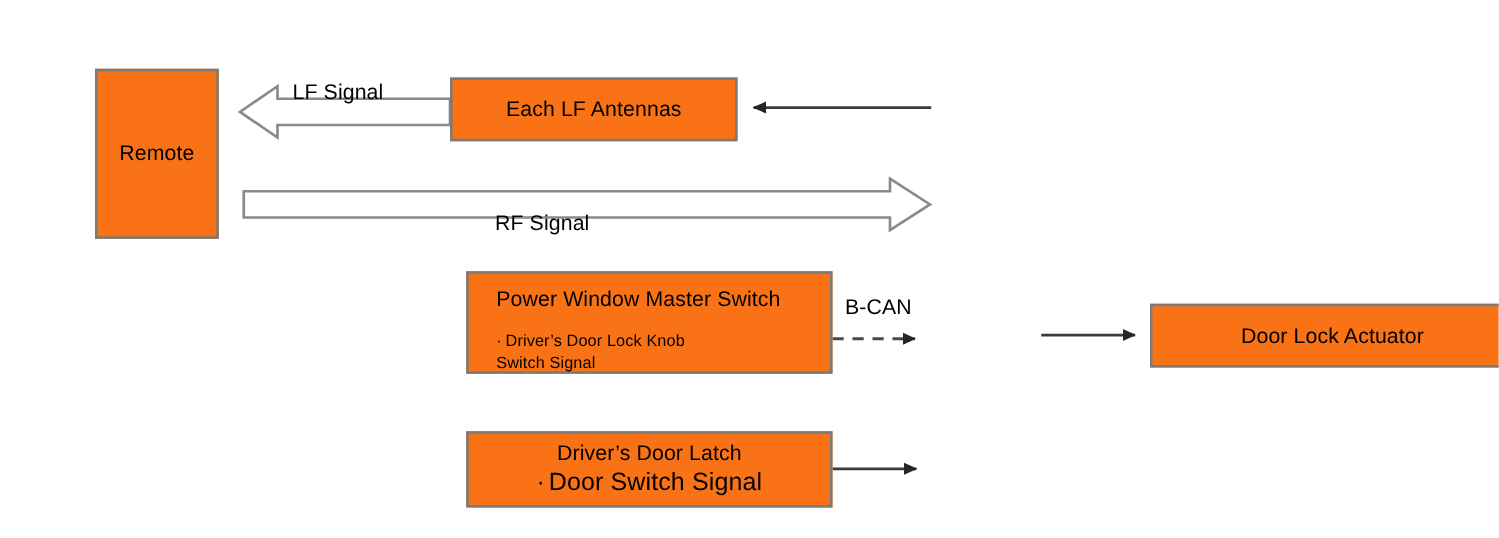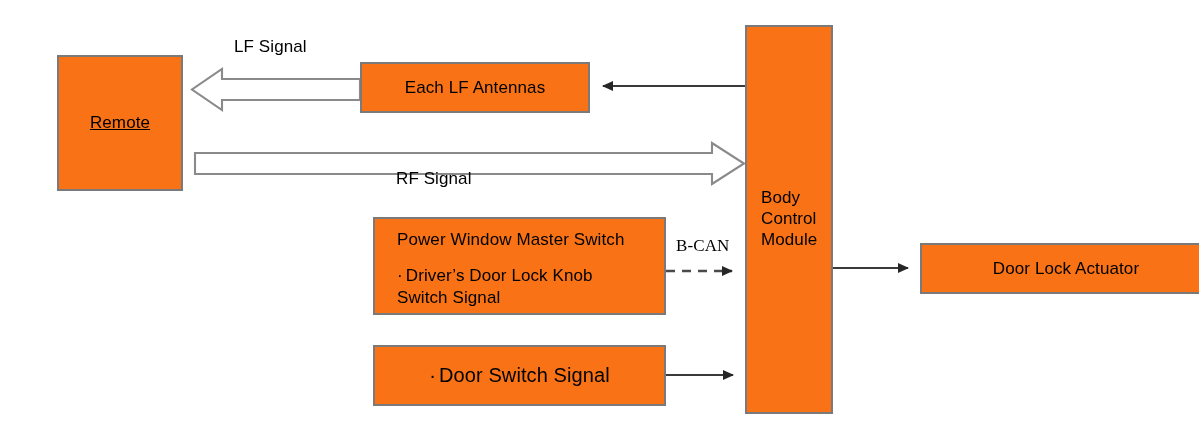--- a/index.html
+++ b/index.html
@@ -26,39 +26,39 @@
     background: #f97316;
     color: #000000;
     display: flex;
     align-items: center;
     justify-content: center;
     text-align: center;
     font-size: 17px;
     line-height: 1.28;
     letter-spacing: 0.1px;
   }
-  .box-remote      { left: 57px;  top: 55px;  width: 126px; height: 136px; text-decoration: underline; }
+  .box-remote      { left: 76px;  top: 55px;  width: 99px; height: 136px; }
   .box-lf-antennas { left: 360px; top: 62px;  width: 230px; height: 51px; }
   .box-bcm         { left: 745px; top: 25px;  width: 88px;  height: 389px;
                      align-items: center; justify-content: flex-start;
                      padding-left: 14px; text-align: left; }
   .box-actuator    { left: 920px; top: 243px; width: 292px; height: 51px; }
-  .box-pwms        { left: 373px; top: 217px; width: 293px; height: 98px;
+  .box-pwms        { left: 373px; top: 217px; width: 293px; height: 82px;
                      align-items: flex-start; justify-content: flex-start;
                      padding: 0; text-align: left; }
   .box-latch       { left: 373px; top: 345px; width: 293px; height: 61px;
                      align-items: center; justify-content: center; padding: 0; }
 
   .pwms-inner {
     width: 100%;
     padding: 10px 0 0 22px;
     box-sizing: border-box;
   }
   .pwms-title { font-size: 17px; margin-bottom: 14px; }
-  .pwms-sub   { font-size: 17px; line-height: 1.3; }
+  .pwms-sub   { font-size: 13px; line-height: 1.3; }
   .pwms-sub .bullet { margin-right: 3px; }
 
   .latch-inner { width: 100%; text-align: center; }
   .latch-l1 { font-size: 17px; }
   .latch-l2 { font-size: 20px; }
   .latch-l2 .bullet { margin-right: 3px; }
 
   .bcm-text { font-size: 17px; line-height: 1.22; white-space: pre-line; }
 
   .svg-layer {
@@ -70,23 +70,23 @@
     pointer-events: none;
   }
 
   .edge-label {
     position: absolute;
     color: #000000;
     font-size: 17px;
     white-space: nowrap;
     letter-spacing: 0.1px;
   }
-  .label-lf   { left: 234px; top: 37px; text-align: right; }
+  .label-lf   { left: 234px; top: 64px; text-align: right; }
   .label-rf   { left: 396px; top: 136px; margin-top: 33px; }
-  .label-bcan { left: 676px; top: 236px; font-family: Liberation Serif, serif; }
+  .label-bcan { left: 676px; top: 236px; }
 </style>
 </head>
 <body>
 
 <div id="canvas">
 
   <svg class="svg-layer" viewBox="0 0 1199 430" width="1199" height="430">
     <defs>
       <marker id="solidHead" markerWidth="11" markerHeight="11" refX="10" refY="5.5" orient="auto" markerUnits="userSpaceOnUse">
         <path d="M0,0.6 L11,5.5 L0,10.4 Z" fill="#262626"></path>
@@ -122,41 +122,37 @@
   </svg>
 
   <div class="box box-remote">
     <span>Remote</span>
   </div>
 
   <div class="box box-lf-antennas">
     <span>Each LF Antennas</span>
   </div>
 
-  <div class="box box-bcm">
-    <span class="bcm-text">Body
-Control
-Module</span>
-  </div>
 
   <div class="box box-actuator">
     <span>Door Lock Actuator</span>
   </div>
 
   <div class="box box-pwms">
     <div class="pwms-inner">
       <div class="pwms-title">Power Window Master Switch</div>
       <div class="pwms-sub">
         <span class="bullet">·</span><span>Driver’s Door Lock Knob</span><br><span>Switch Signal</span>
       </div>
     </div>
   </div>
 
   <div class="box box-latch">
     <div class="latch-inner">
+      <div class="latch-l1">Driver’s Door Latch</div>
       <div class="latch-l2">
         <span class="bullet">·</span><span>Door Switch Signal</span>
       </div>
     </div>
   </div>
 
   <div class="edge-label label-lf">LF Signal</div>
 
   <div class="edge-label label-rf">RF Signal</div>
 

